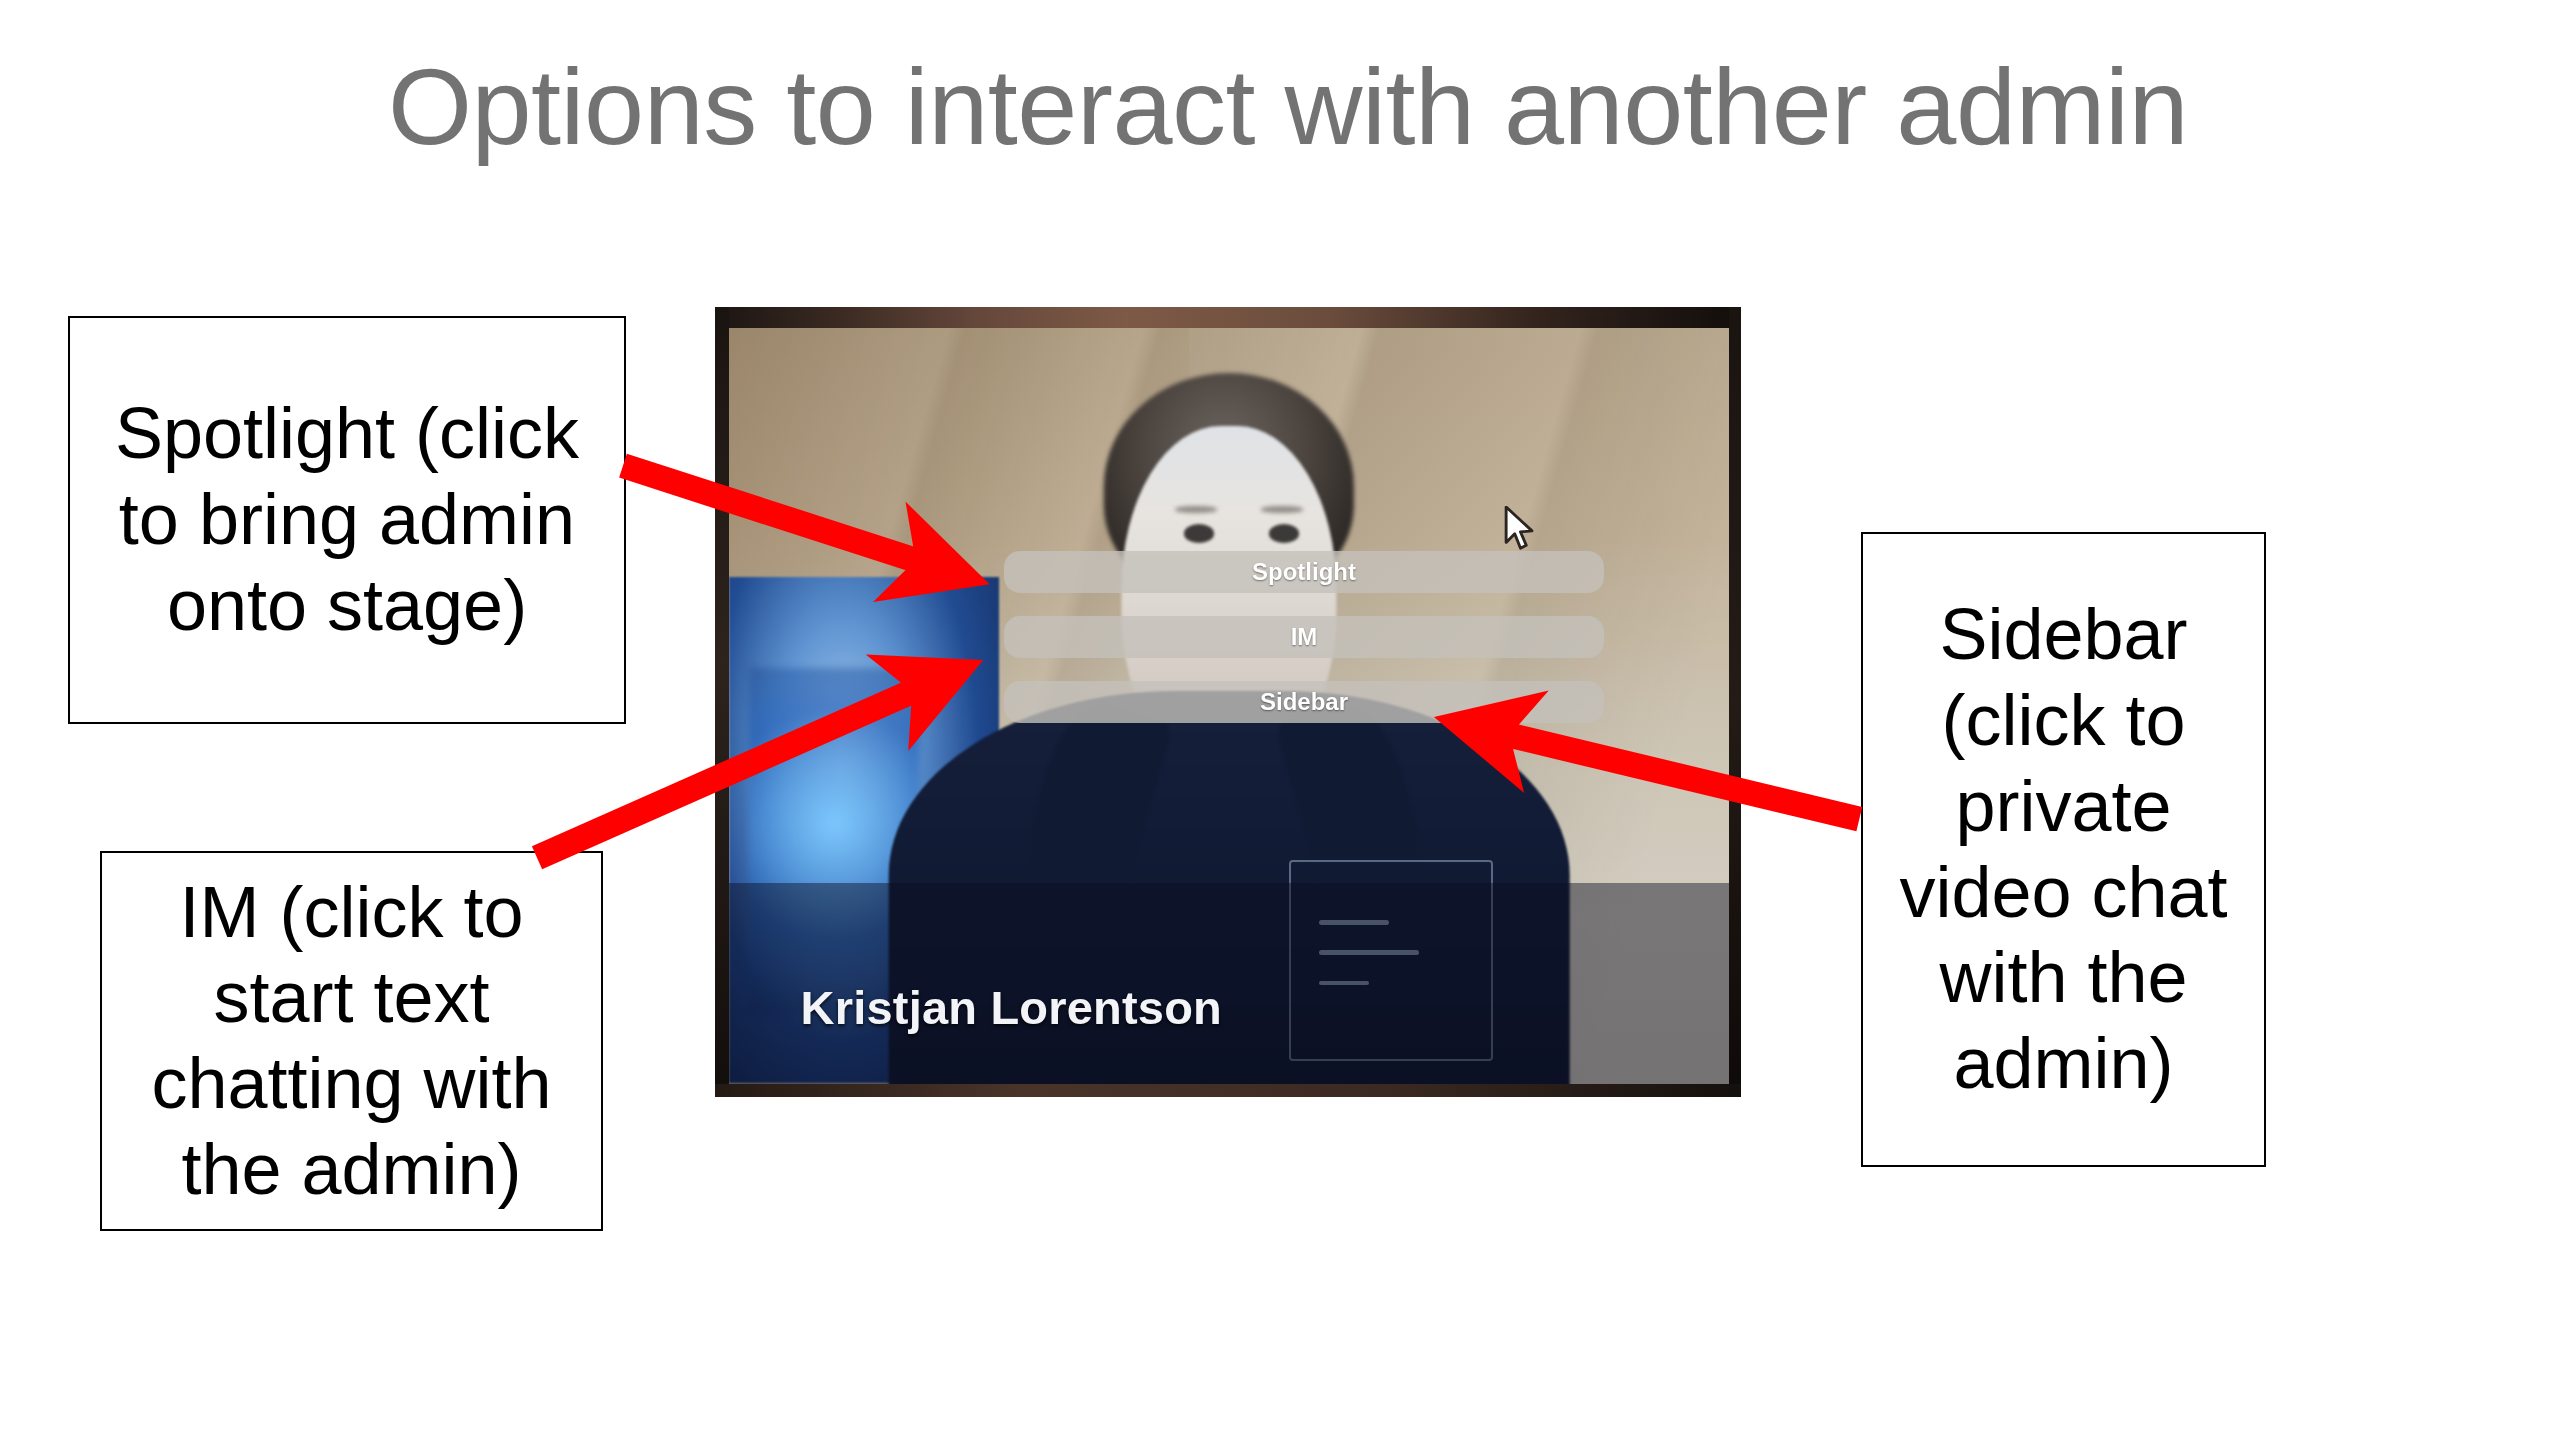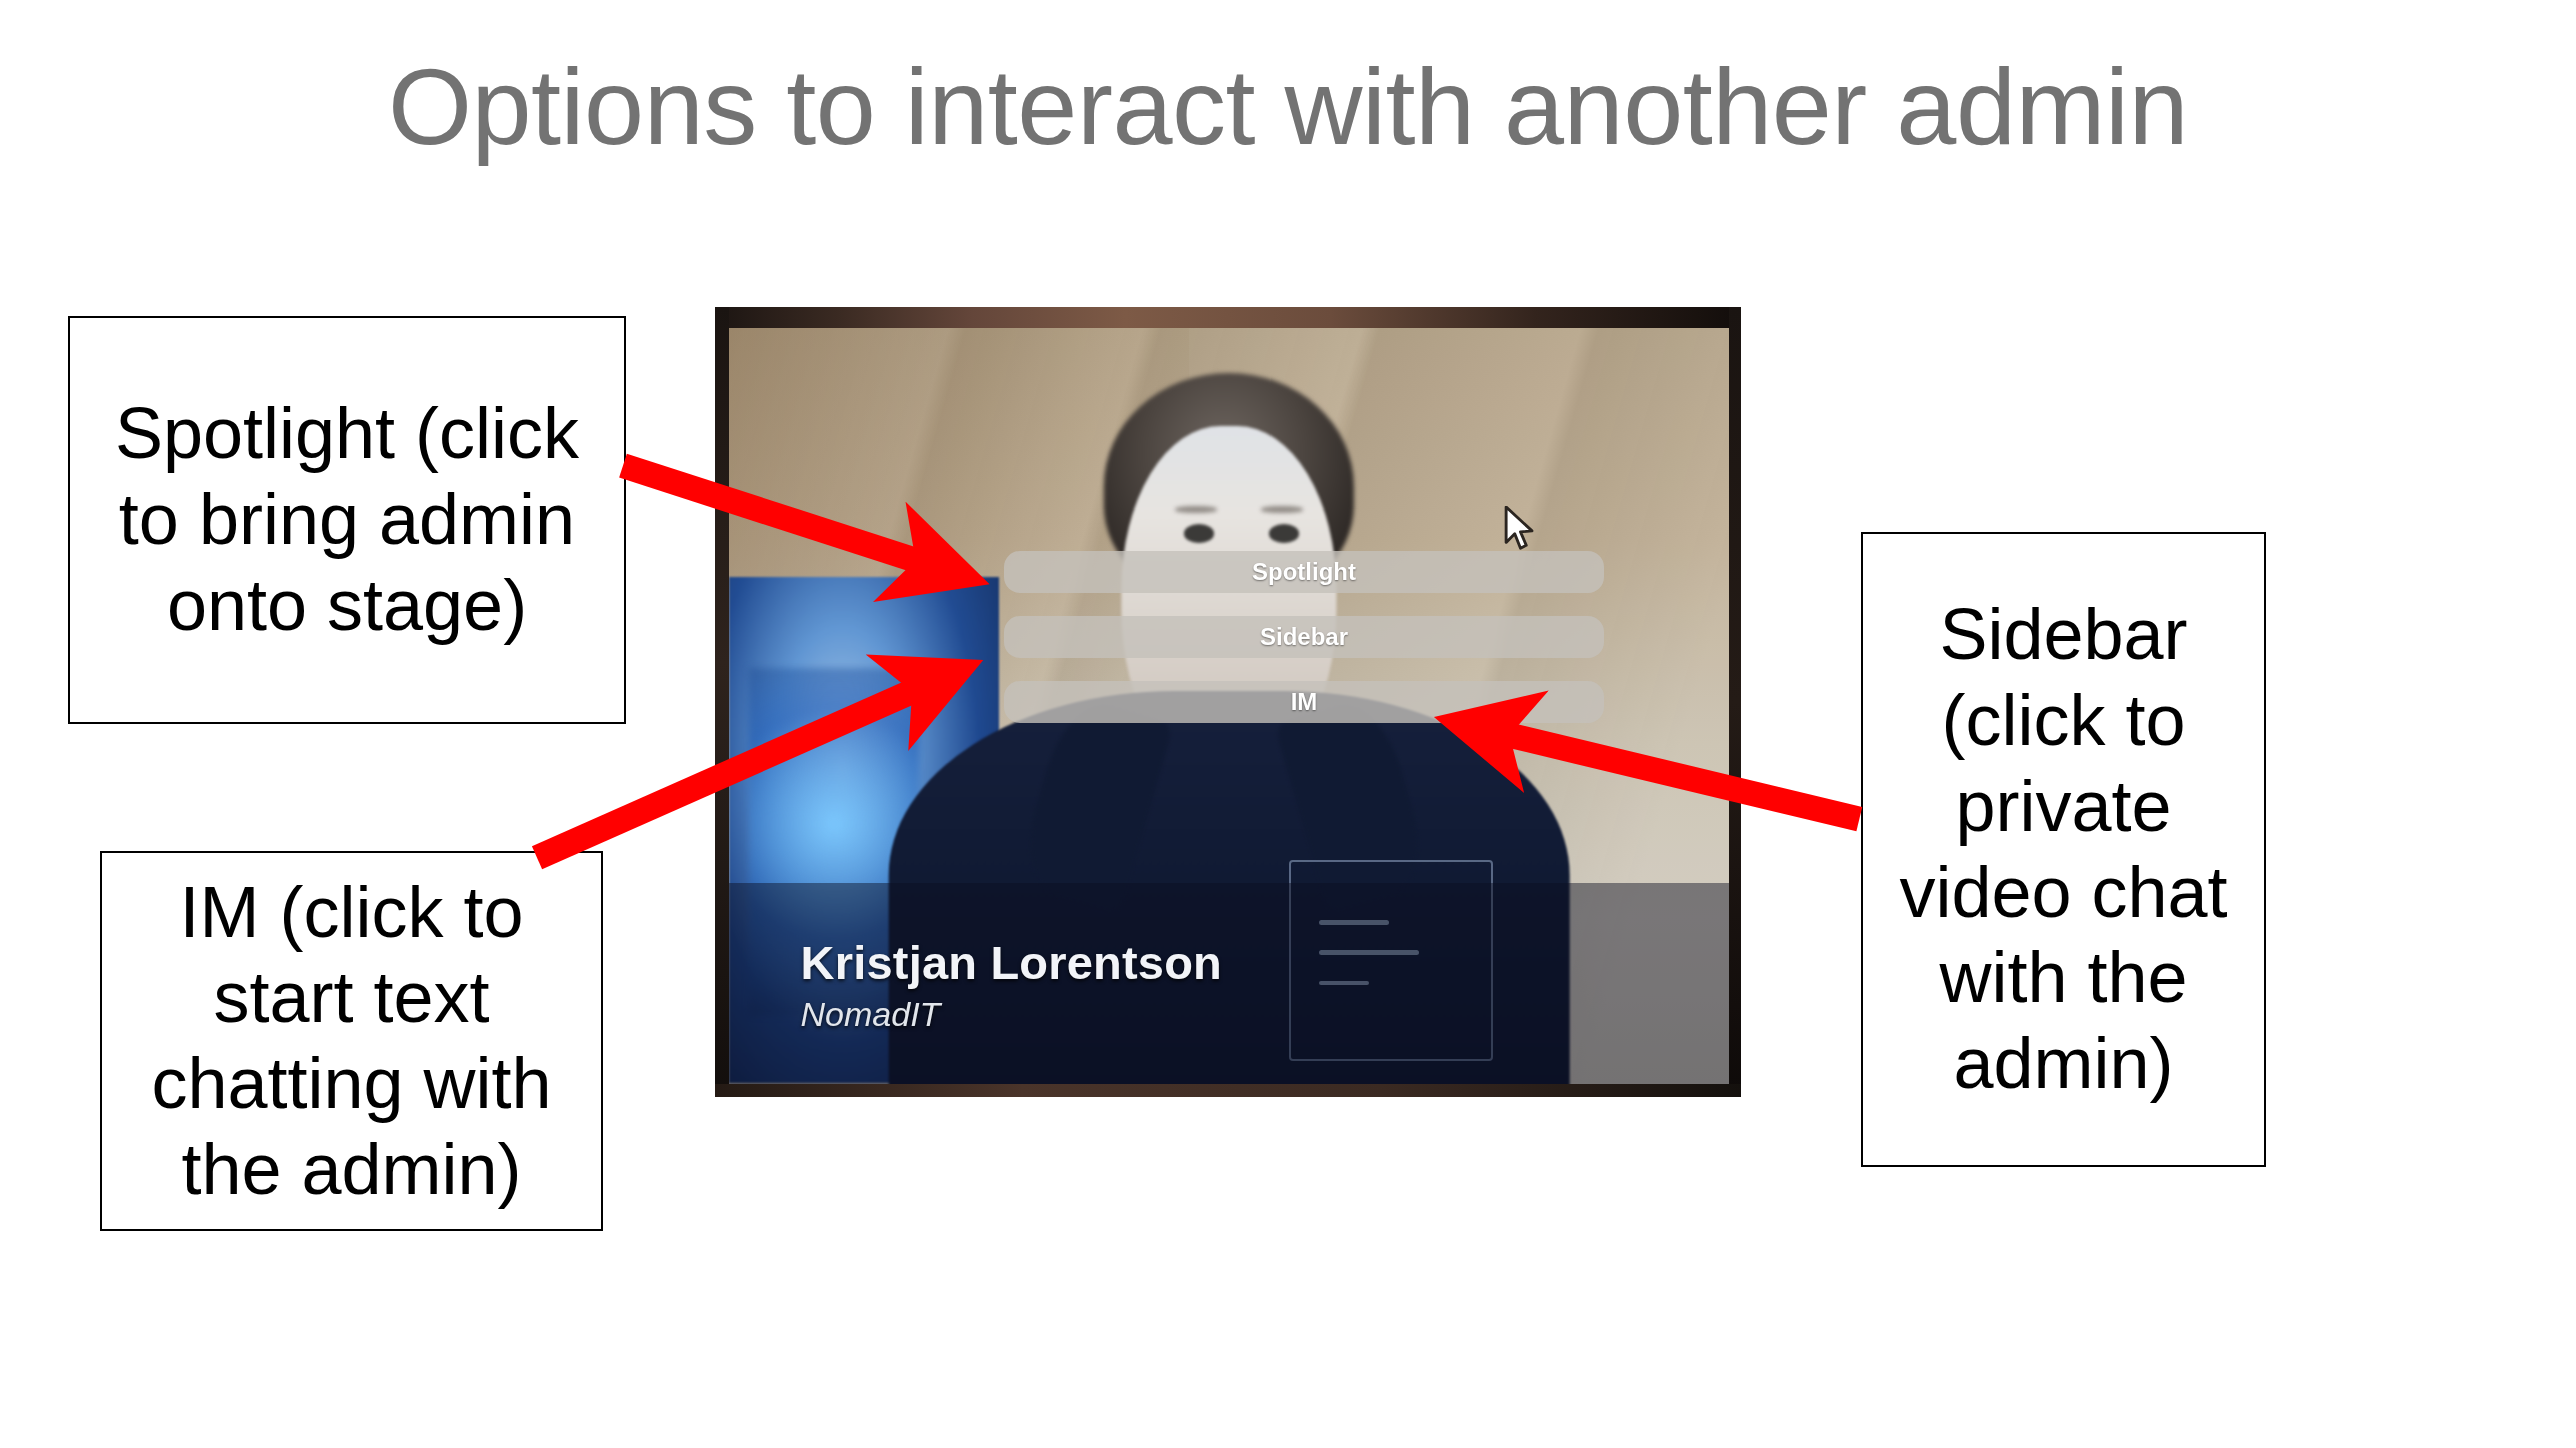--- a/index.html
+++ b/index.html
@@ -374,27 +374,26 @@
     <div class="hoodie-collar-r"></div>
     <div class="hoodie-print"></div>
     <div class="hoodie-print-line hpl1"></div>
     <div class="hoodie-print-line hpl2"></div>
     <div class="hoodie-print-line hpl3"></div>
 
     <div class="lower-dim"></div>
 
     <div class="video-menu">
       <button class="menu-btn">Spotlight</button>
+      <button class="menu-btn">IM</button>
       <button class="menu-btn">Sidebar</button>
-      <button class="menu-btn">IM</button>
     </div>
 
     <div class="nameplate">
       <div class="nameplate-name">Kristjan Lorentson</div>
-      <div class="nameplate-org">NomadIT</div>
     </div>
 
     <div class="video-cursor">
       <svg width="33" height="46" viewBox="0 0 34 48">
         <polygon points="2,1 2,38 11,29 17,44 23,41 17,27 29,26" fill="#ffffff" stroke="#2b2520" stroke-width="3" stroke-linejoin="round"></polygon>
       </svg>
     </div>
   </div>
 </div>
 

